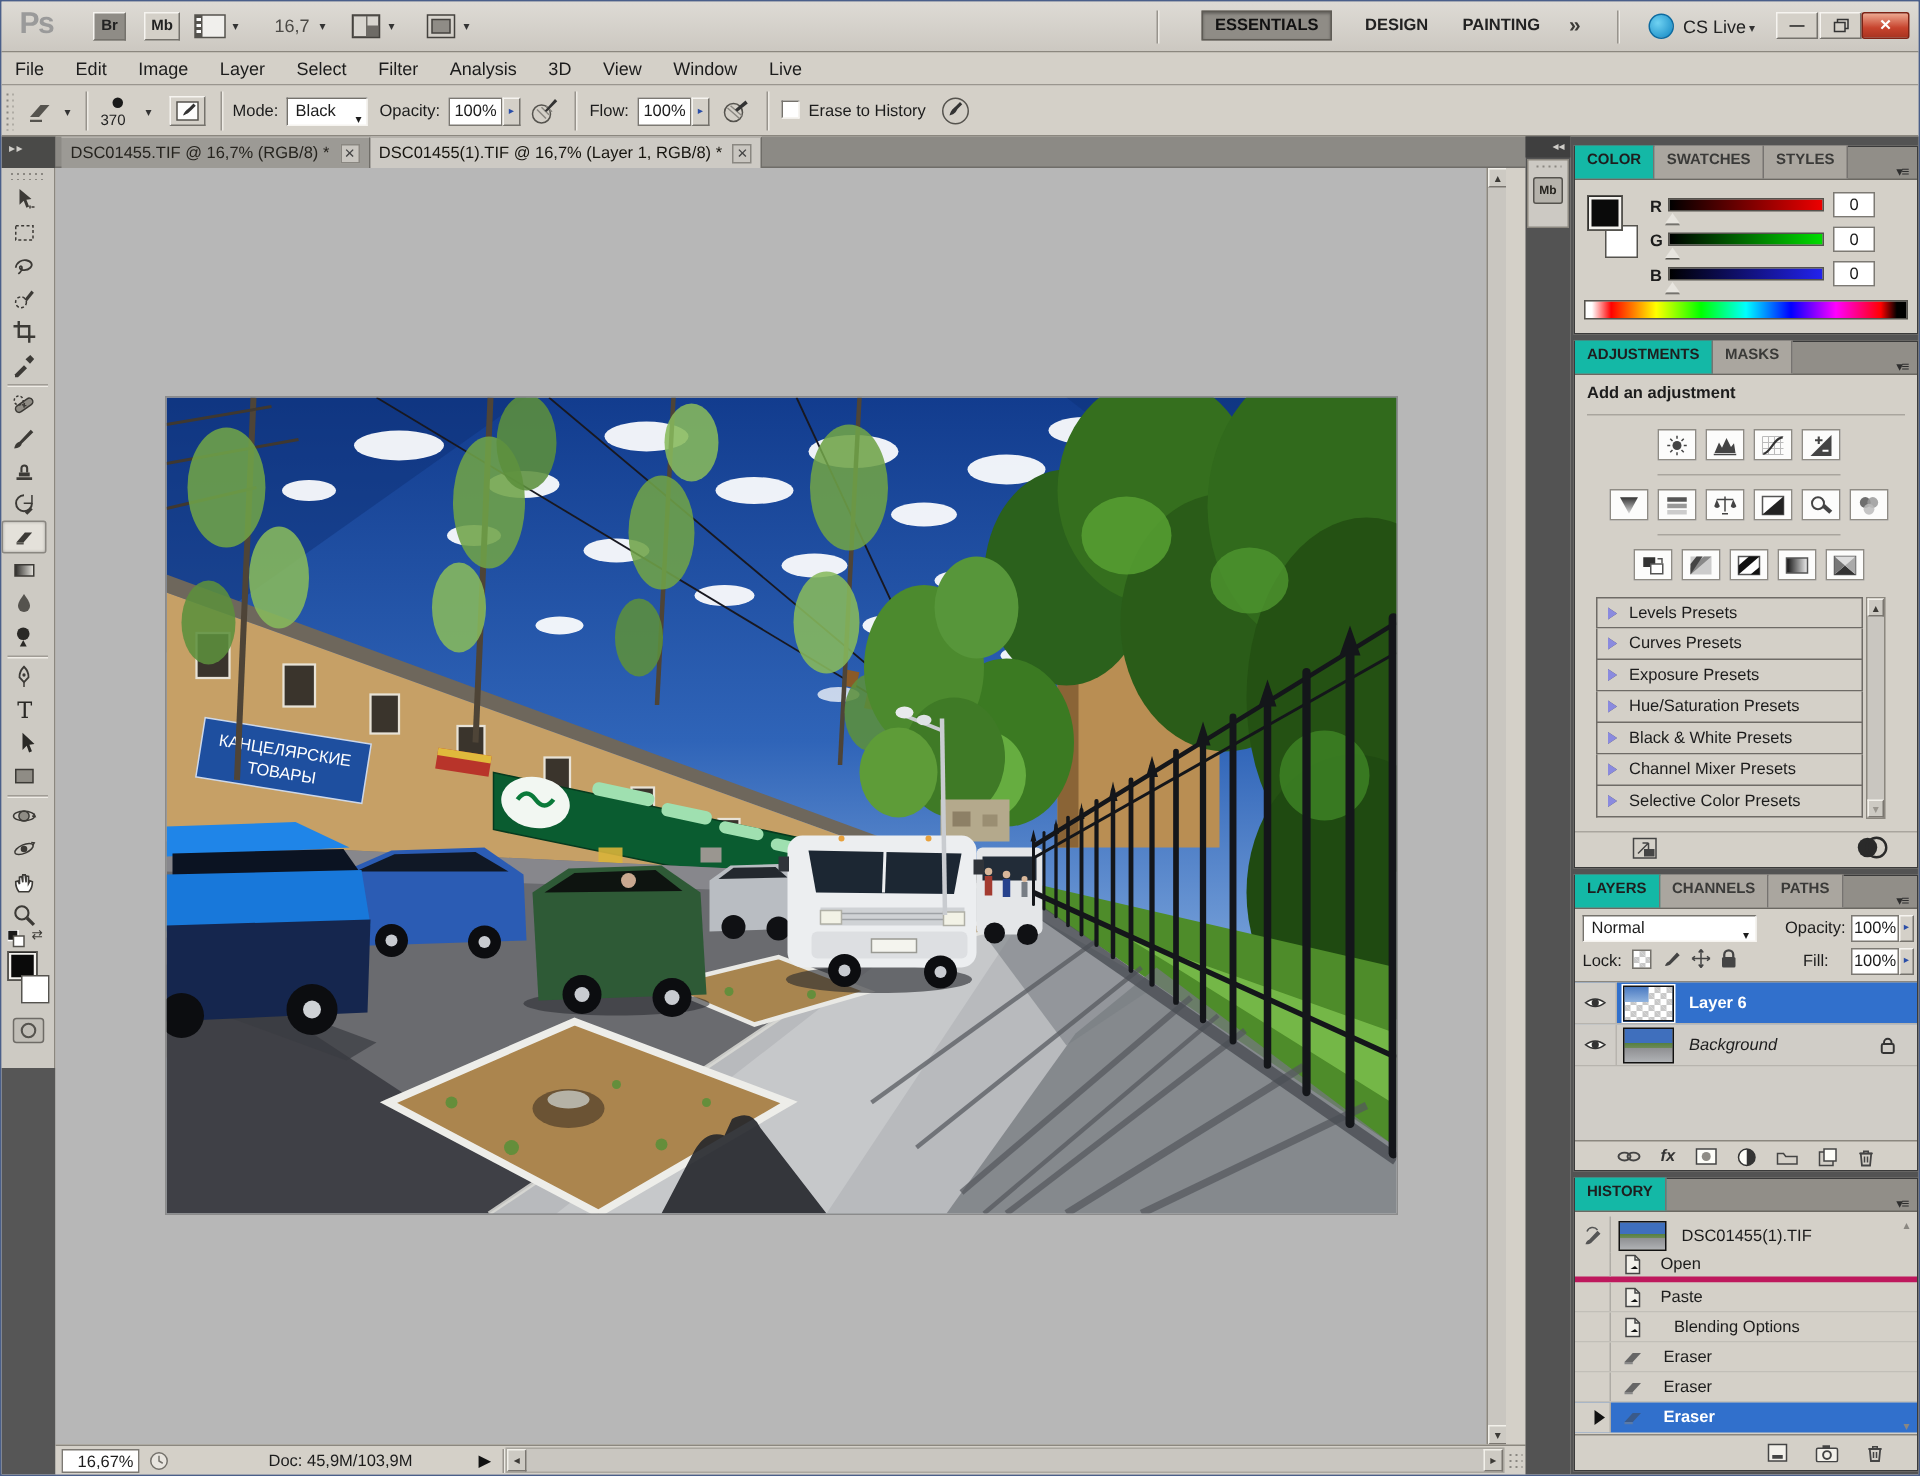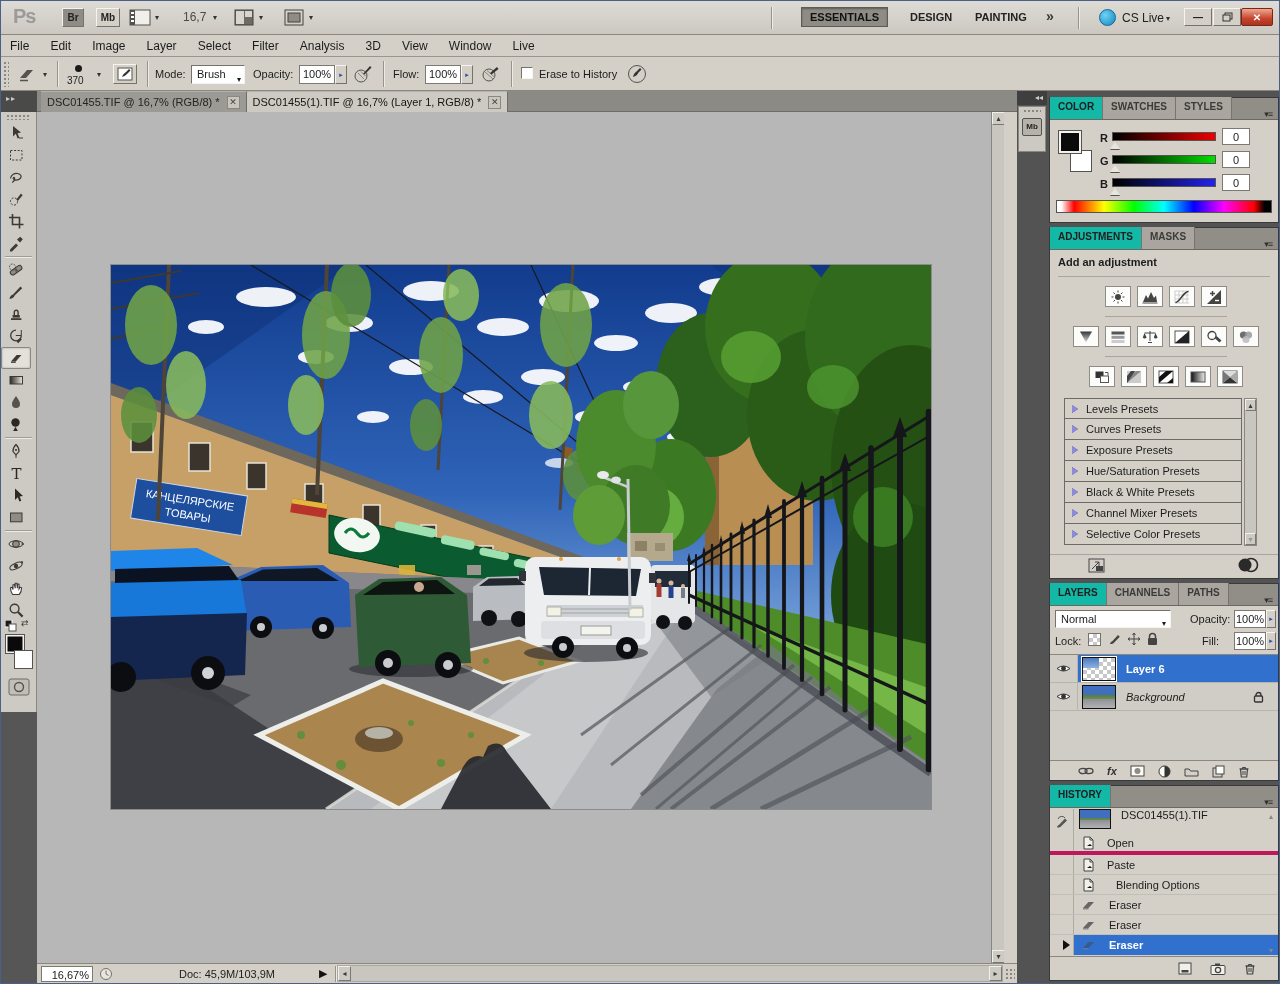--- a/index.html
+++ b/index.html
@@ -122,21 +122,21 @@
   <span class="a" style="left:66px;top:18px;font-size:10px;color:#222">370</span>
   <span class="a" style="left:96px;top:13px;font-size:8px;color:#333">▾</span>
   <span class="a raised" style="left:112px;top:7px;width:24px;height:20px;display:flex;align-items:center;justify-content:center">
     <svg width="16" height="14">
         <rect x="1" y="1" width="14" height="12" fill="#fdfdfc" stroke="#55534e"></rect>
         <path d="M5 10 C6 7 8 6 9 5 l3-3 1.5 1.5 -3 3 C9 8 8 9 5 10 Z" fill="#333"></path>
       </svg>
   </span>
   <div class="a sepv" style="left:146px;top:4px;height:26px"></div>
   <span class="a" style="left:154px;top:11px">Mode:</span>
-  <span class="a sunken" style="left:190px;top:8px;width:54px;height:19px;font-size:11px;line-height:17px;padding-left:5px"><span>Brush</span><span class="a" style="right:3px;top:5px;font-size:8px">▾</span></span>
+  <span class="a sunken" style="left:190px;top:8px;width:54px;height:19px;font-size:11px;line-height:17px;padding-left:5px"><span>Black</span><span class="a" style="right:3px;top:5px;font-size:8px">▾</span></span>
   <span class="a" style="left:252px;top:11px">Opacity:</span>
   <span class="a field sunken" style="left:298px;top:8px;width:36px;height:19px">100%</span>
   <span class="a raised" style="left:334px;top:8px;width:12px;height:19px;font-size:7px;text-align:center;line-height:17px;color:#2a4ea8">▸</span>
   <span class="a" style="left:352px;top:7px">
     <svg width="20" height="20">
         <circle cx="8" cy="12" r="6" fill="none" stroke="#55534e"></circle>
         <path d="M5 9 l6 6 M8 7.5 l5 5 M11 6.5 l4 4" stroke="#8a8781"></path>
         <path d="M10 10 L17 2 l1.5 1.5 -7 7 Z" fill="#333"></path>
       </svg>
   </span>
@@ -968,21 +968,21 @@
           </svg>
         </span>
     </div>
   </div>
 
   <div class="panel" style="top:694px;height:196px">
     <div class="ptabs">
       <span class="ptab on">HISTORY</span>
       <span class="pmenu">▾≡</span>
     </div>
-    <div class="a" style="left:0;top:23px;width:228px;height:32px;border-bottom:2px solid #8b877f;display:flex;align-items:flex-start">
+    <div class="a" style="left:0;top:23px;width:228px;height:32px;border-bottom:2px solid #8b877f;display:flex;align-items:center">
       <div class="hsrc" style="height:26px">
           <svg width="14" height="14">
             <path d="M2 12.5 C2.4 10.5 3.4 10 4.4 9.5 L10 3.5 L12 5.5 L6.4 11 C5.6 12.2 4 12.6 2 12.5 Z" fill="#555"></path>
             <path d="M3 4 a4 4 0 0 1 7 -1" fill="none" stroke="#555"></path>
           </svg>
         </div>
       <div style="width:32px;height:20px;margin-left:5px;border:1px solid #111;background:linear-gradient(180deg,#3f6fbd 0%,#3f6fbd 42%,#55803f 42%,#6e8a58 58%,#8f9093 58%,#b0b2b5 100%)"></div>
       <span style="margin-left:10px">DSC01455(1).TIF</span>
     </div>
     <div class="a" style="left:0;top:49px;width:228px">

